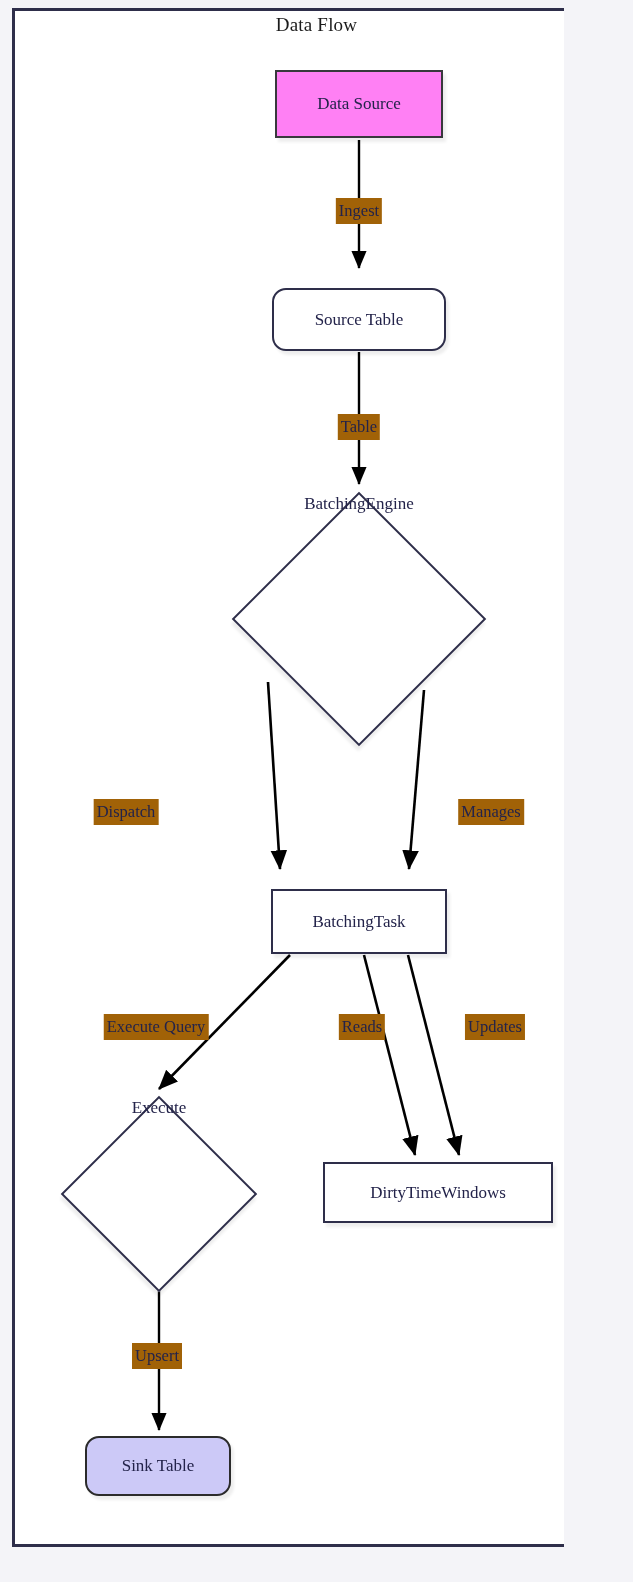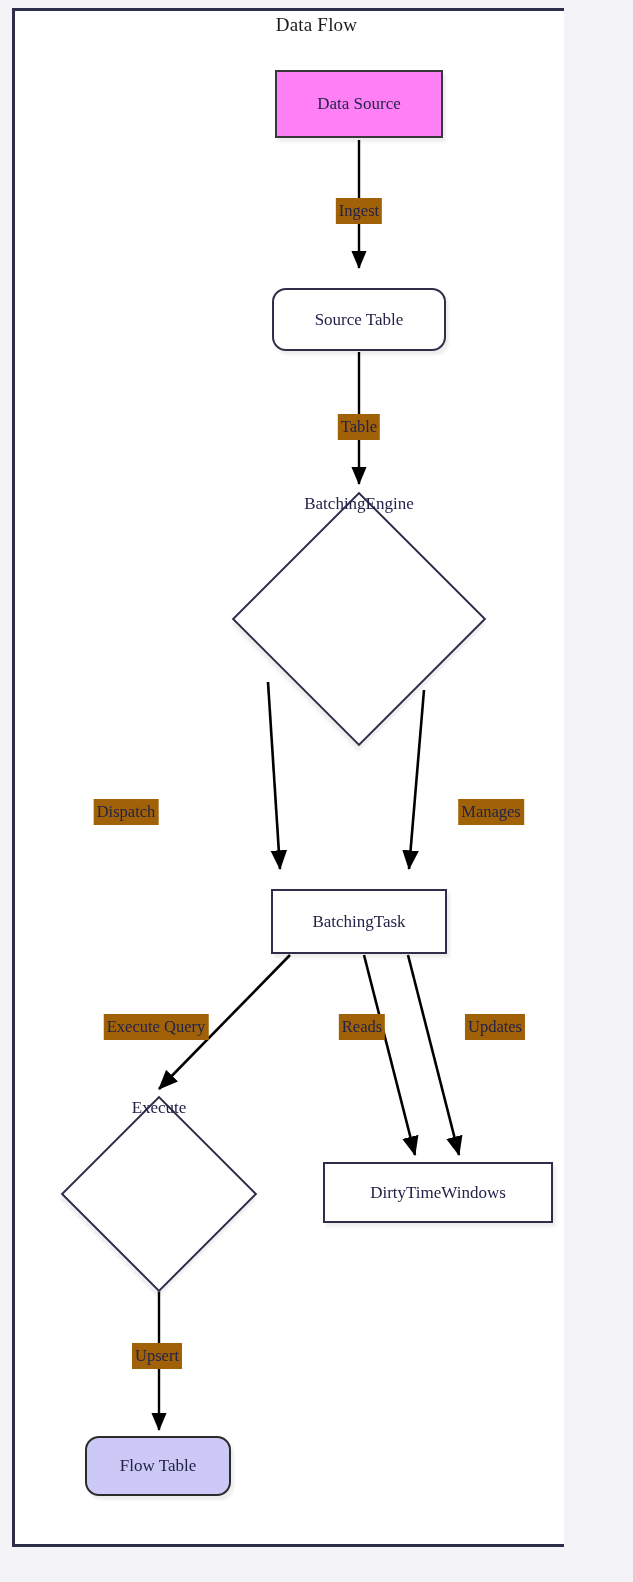--- a/index.html
+++ b/index.html
@@ -157,21 +157,21 @@
   <div class="diamond-wrap" style="left:63px; top:1098px; width:192px; height:192px;">
     <div class="diamond-shape" style="width:135px; height:135px;"></div>
     <span class="diamond-label">Execute</span>
   </div>
 
   <div class="node rect" style="left:323px; top:1162px; width:230px; height:61px;">
     <span>DirtyTimeWindows</span>
   </div>
 
   <div class="node round lavender" style="left:85px; top:1436px; width:146px; height:60px;">
-    <span>Flow Table</span>
+    <span>Sink Table</span>
   </div>
 
   <div class="edge-label" style="left:359px; top:198px;">Ingest</div>
 
   <div class="edge-label" style="left:359px; top:414px;">Table</div>
 
   <div class="edge-label" style="left:126px; top:799px;">Dispatch</div>
 
   <div class="edge-label" style="left:491px; top:799px;">Manages</div>
 

